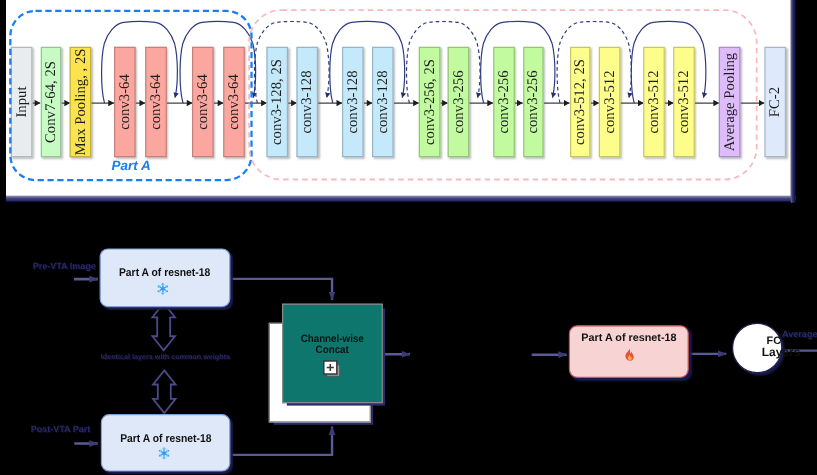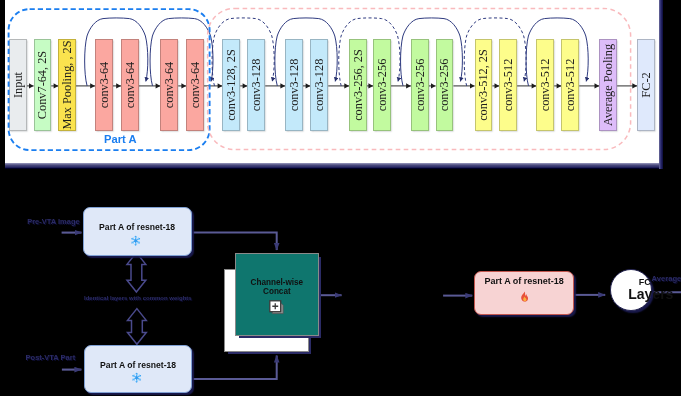--- a/index.html
+++ b/index.html
@@ -139,21 +139,21 @@
           <span class="lbl">Average Pooling</span>
         </div>
         <div class="blk" style="left: 632.1px; top: 39.4px; width: 17.8px; height: 92px; background: rgb(223, 233, 252); border-color: rgb(173, 181, 196);">
           <span class="lbl">FC-2</span>
         </div>
       </div>
     <svg id="svgframes" style="position:absolute;left:0;top:0;width:655px;height:164px;" viewBox="0 0 655 164">
       <rect x="3.6" y="9.1" width="201" height="141" rx="21" ry="21" fill="none" stroke="#1a7ef0" stroke-width="1.9" stroke-dasharray="5.2,3.0"></rect>
       <rect x="202.6" y="8.4" width="423" height="141.2" rx="27" ry="27" fill="none" stroke="#f9babd" stroke-width="1.5" stroke-dasharray="4.6,3.4"></rect>
     </svg>
-    <div class="partlabel" id="partAlabel" style="left:99px;top:133.2px;color:#1a7ef0;">Part A</div>
+    <div class="partlabel" id="partAlabel" style="left:88px;top:133.2px;color:#1a7ef0;font-style:italic;">Part A</div>
     <div class="partlabel" id="partBlabel" style="left:372px;top:134.0px;color:#b4512c;margin-top:45px;">Part B</div>
   </div>
 
   <div id="toppanel-shadow-b"></div>
   <div id="toppanel-shadow-r"></div>
 
   <div id="bottom">
     <svg id="svgbot" viewBox="0 0 681 232">
       <defs>
         <marker id="bt" markerWidth="8" markerHeight="8" refX="7" refY="3" orient="auto" markerUnits="userSpaceOnUse">
@@ -266,17 +266,17 @@
           <path d="M5.5,5.6 C5.2,6.8 4.1,7.3 4.2,8.6 C4.3,9.7 5.2,10.4 6.1,10.3
                    C7.1,10.2 7.7,9.3 7.4,8.3 C7.1,7.4 6.2,7.0 5.5,5.6 Z" fill="#fbb03b"></path>
         </svg>
       </span>
     </div>
 
     <div class="bbox" style="left:593.9px;top:104.7px;width:41.9px;height:41.9px;border-radius:50%;
                 background:#fff;border:1.2px solid #22224f;
                 box-shadow:2px 2px 1.5px rgba(26,26,80,.95);">
       <div class="btxt" style="font-size:9px;margin-left:28px;">FC</div>
-      <div class="btxt" style="font-size:14px;padding-left:40px;">Layers</div>
+      <div class="btxt" style="font-size:10px;padding-left:40px;">Layers</div>
     </div>
   </div>
 
 </div>
 
 </body></html>

